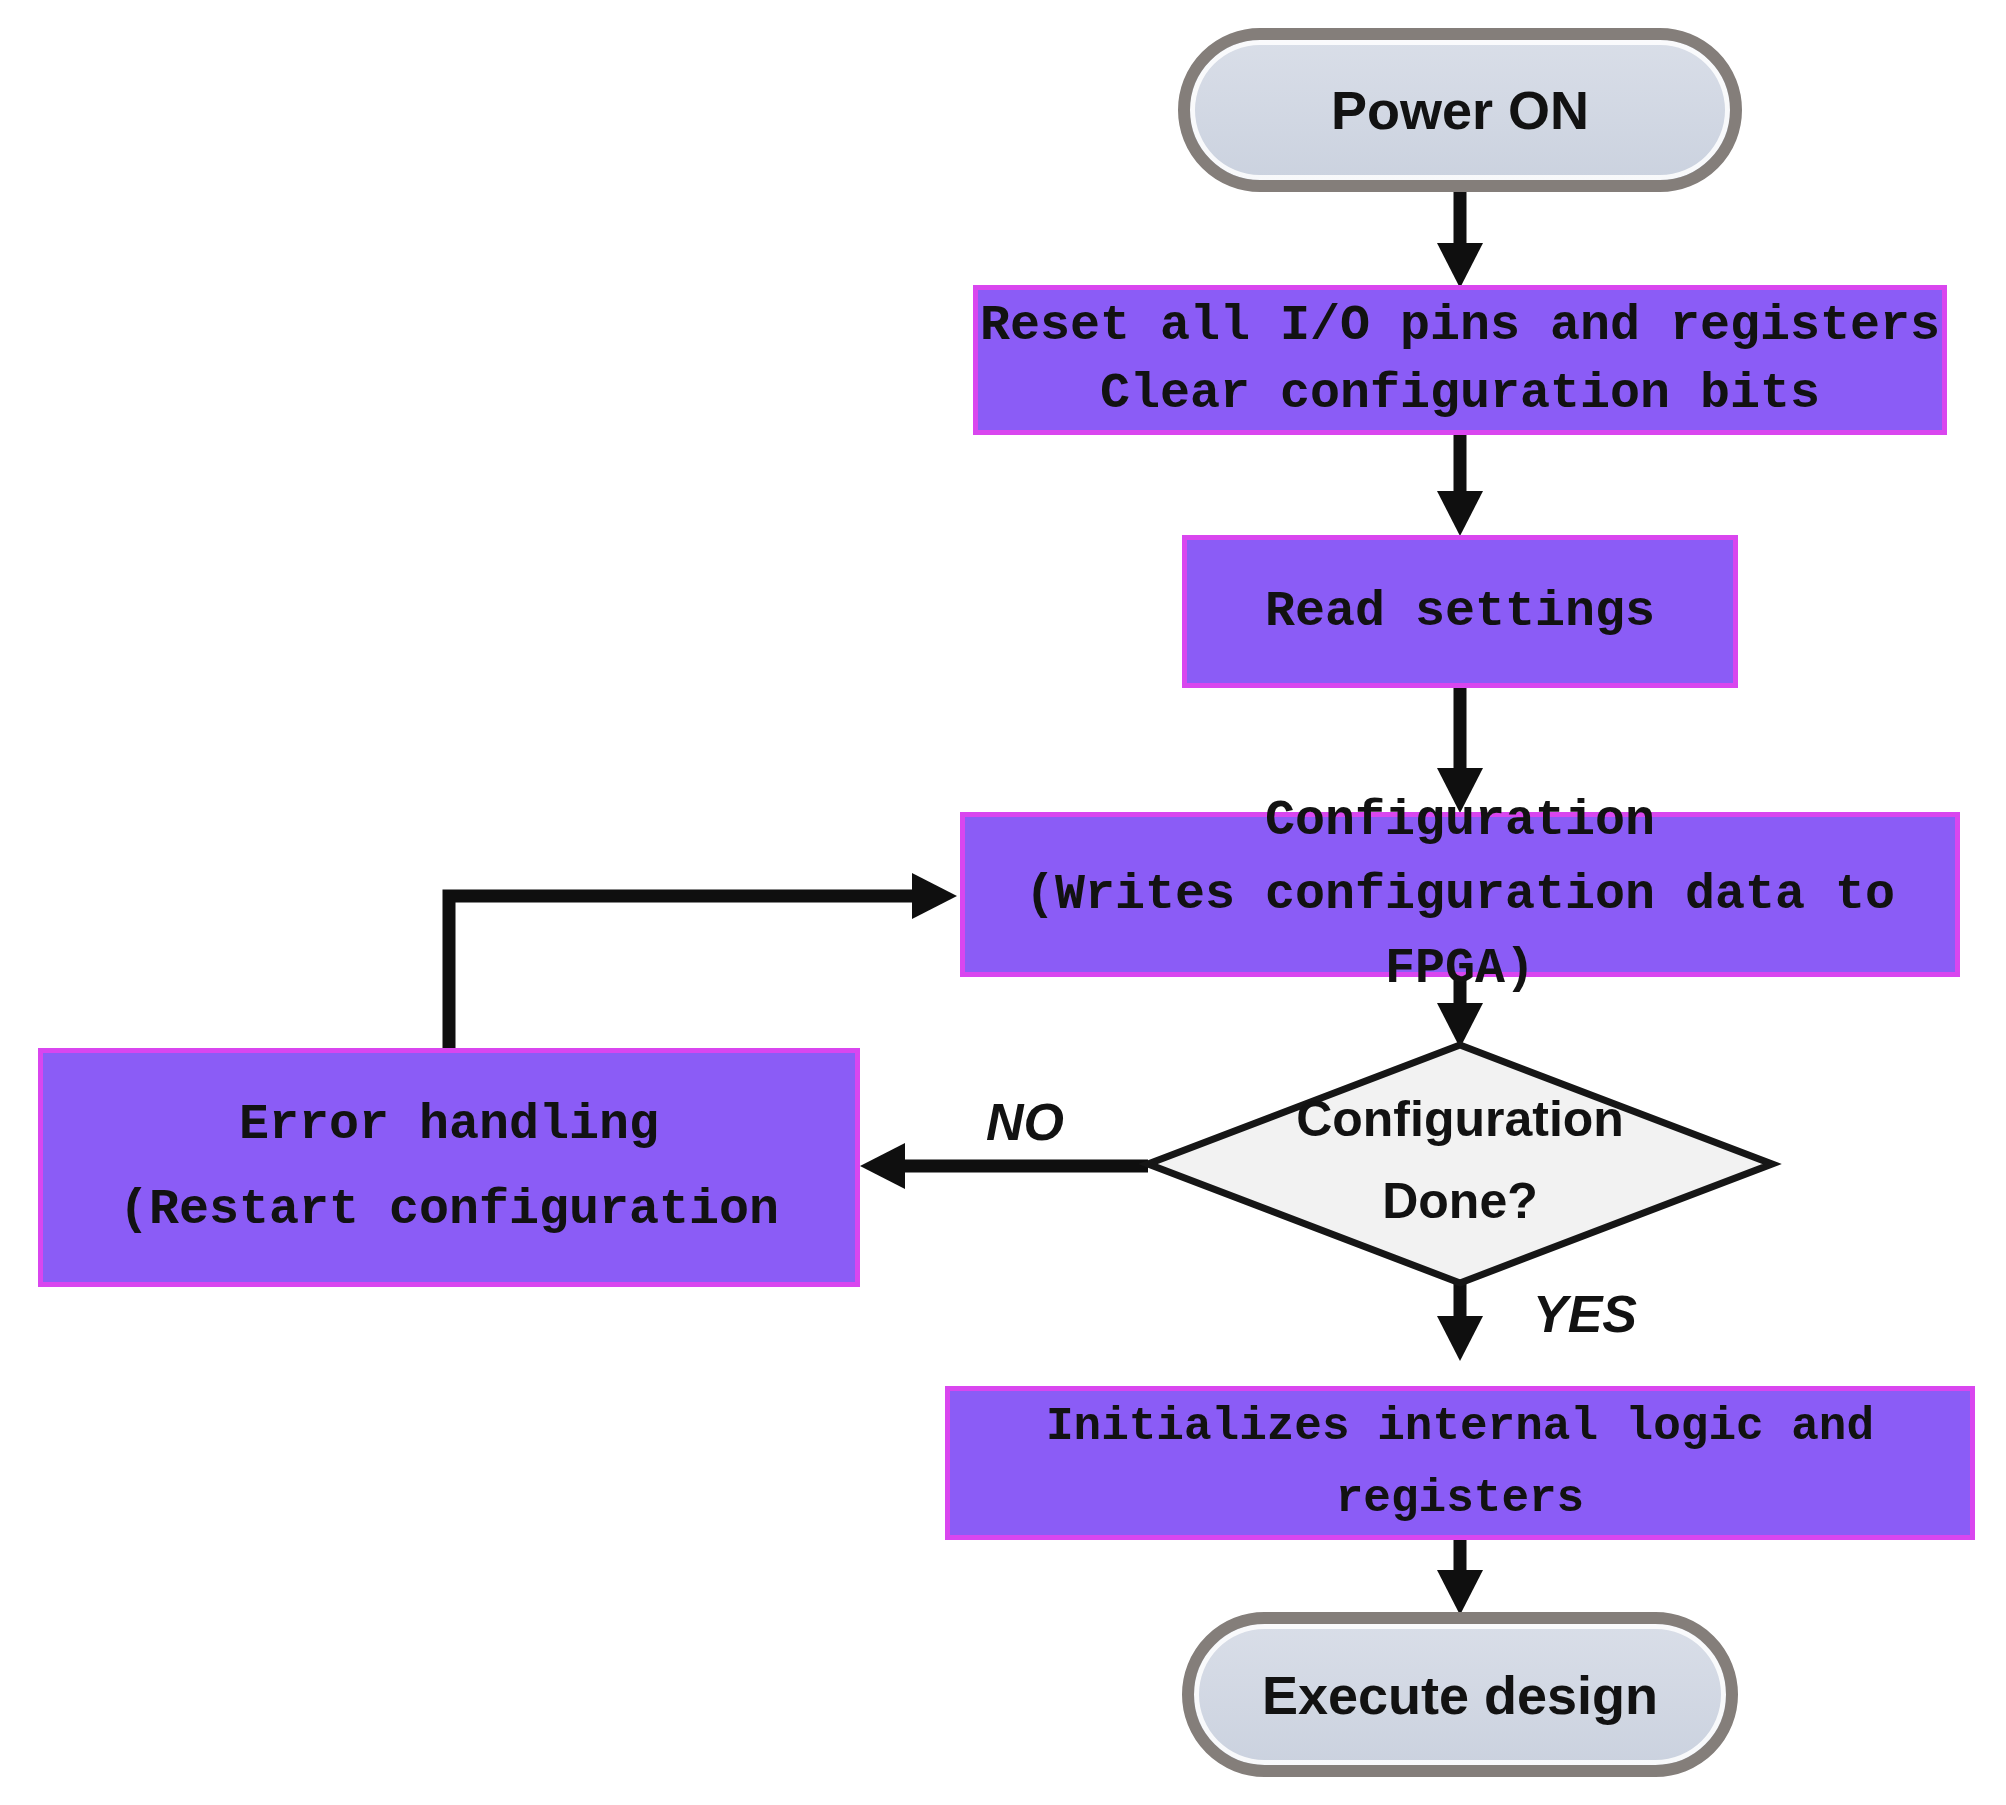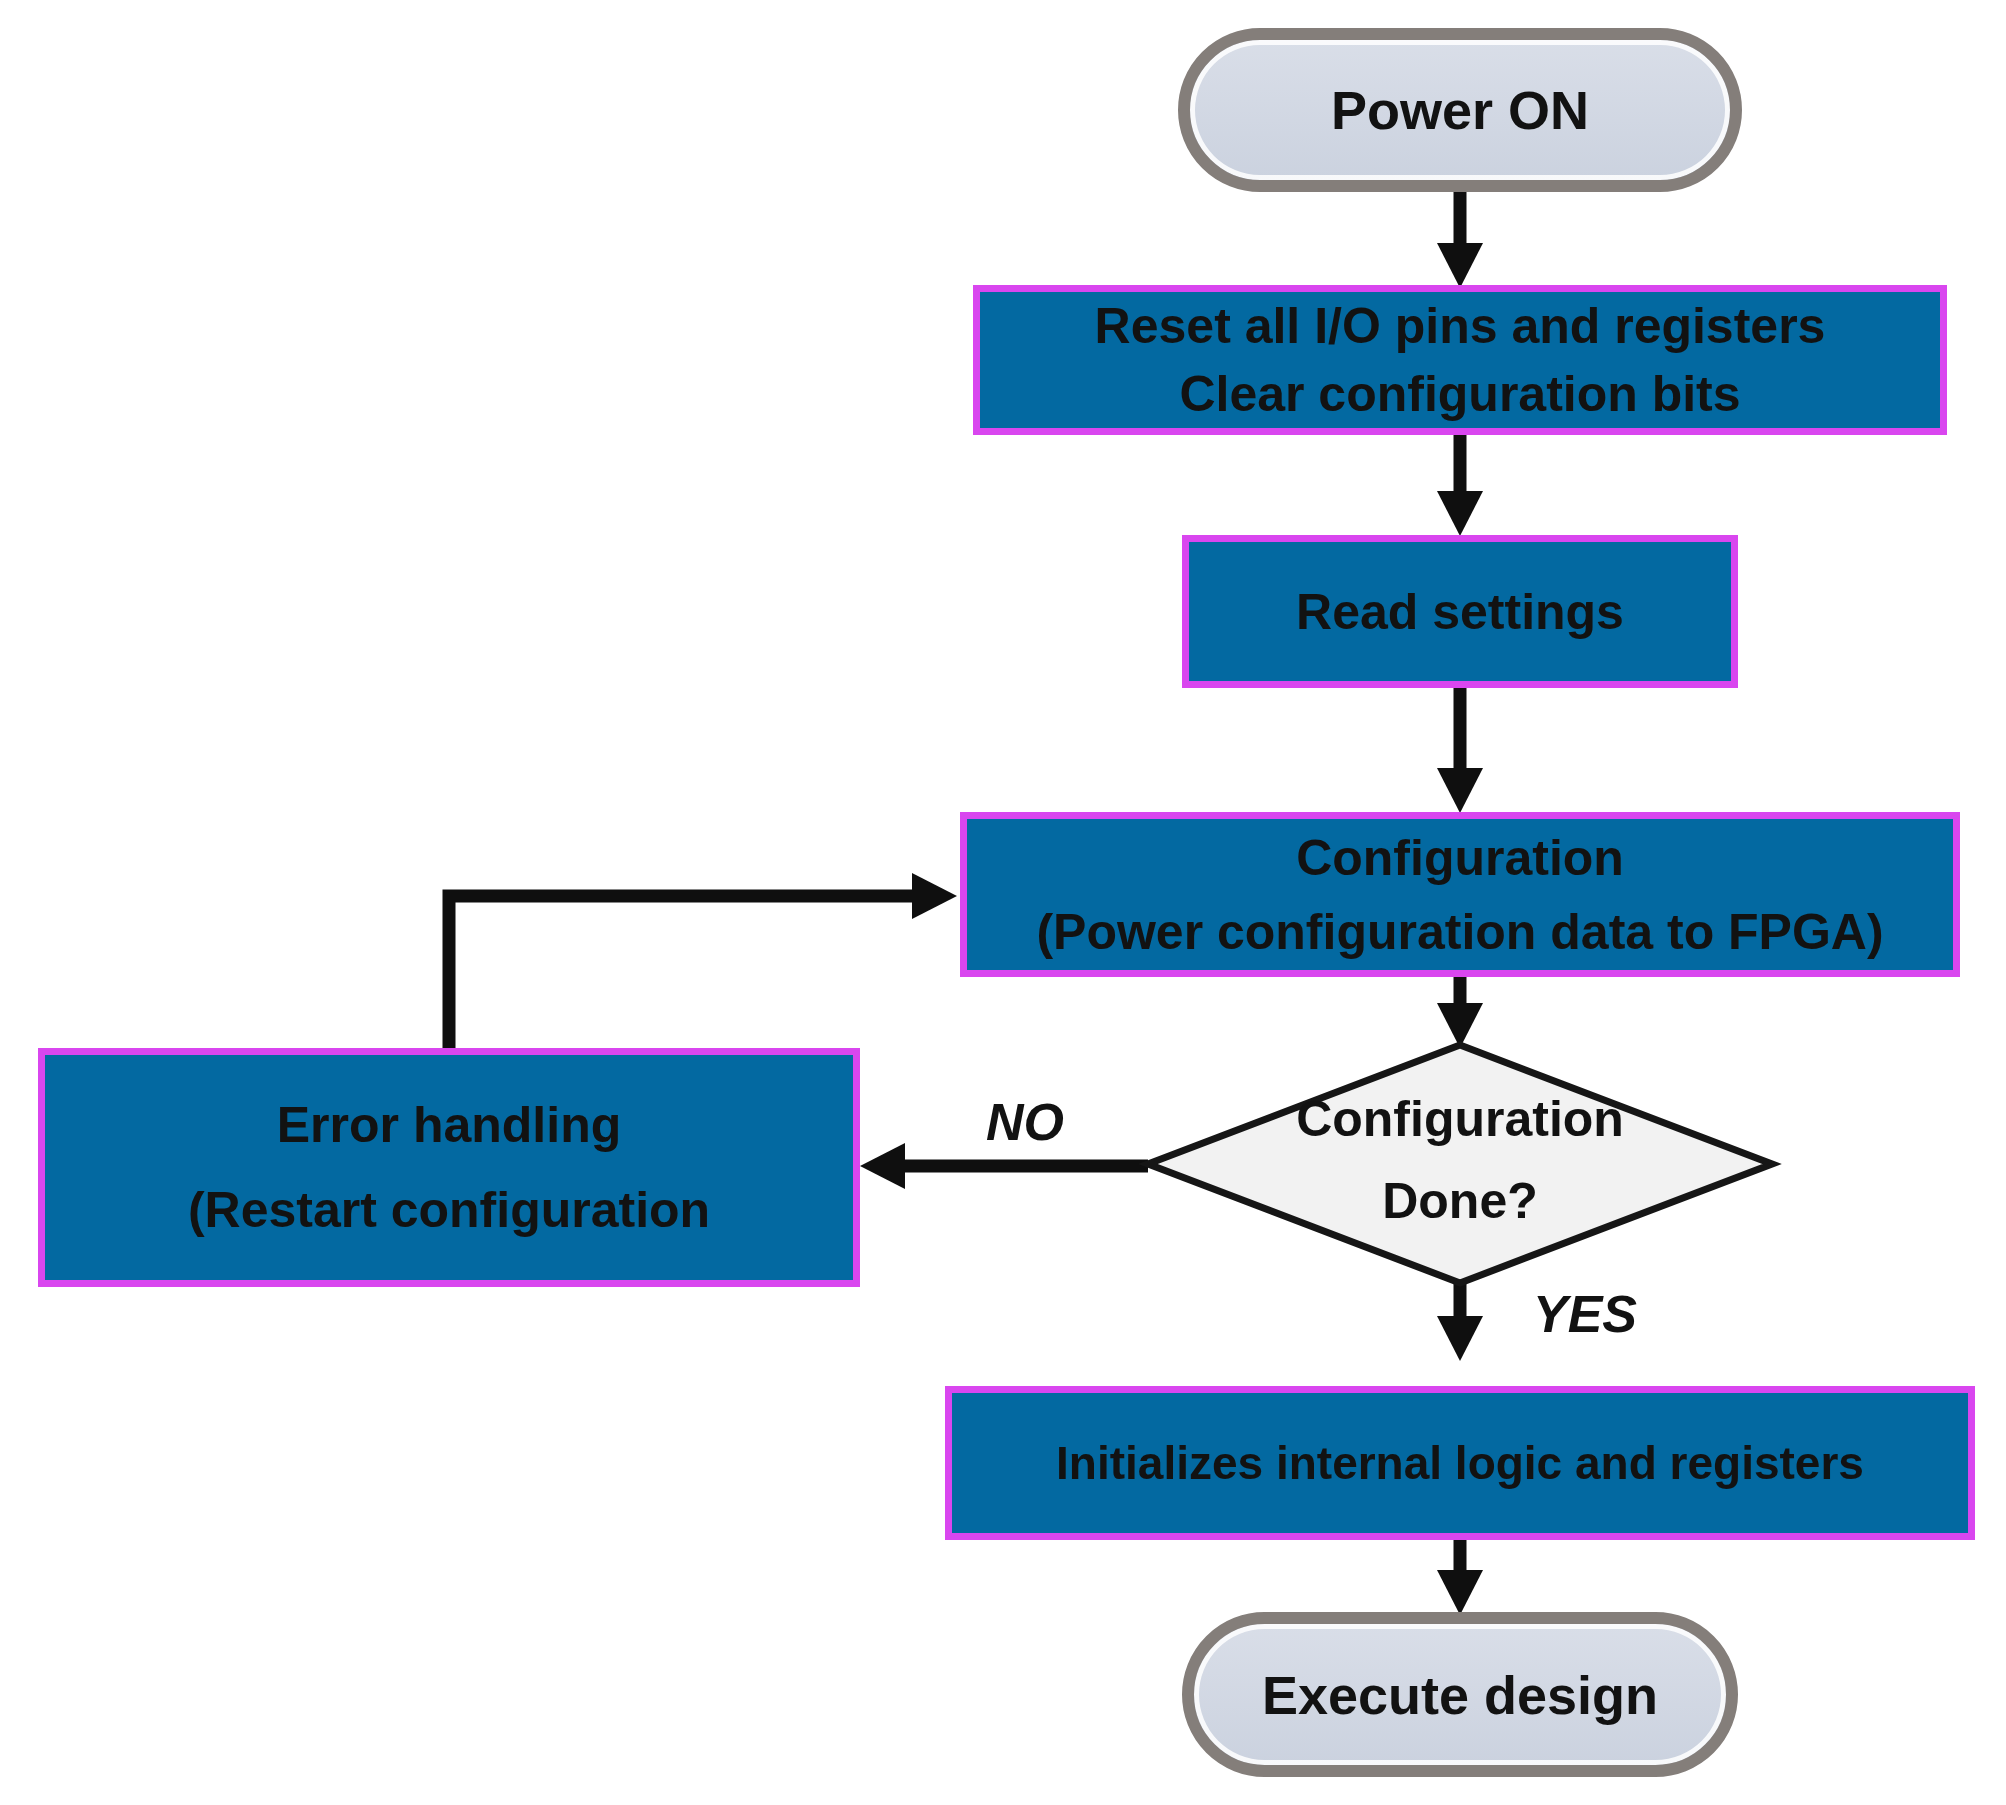--- a/index.html
+++ b/index.html
@@ -8,22 +8,22 @@
     font-family:"Liberation Sans","DejaVu Sans",sans-serif;
   }
   .canvas{position:relative;width:2006px;height:1805px;background:#ffffff;padding-left:21px;}
   .layer{position:absolute;left:0;top:0;width:2006px;height:1805px;}
   .node{
     position:absolute;box-sizing:border-box;
     display:flex;flex-direction:column;align-items:center;justify-content:center;
     text-align:center;font-weight:700;color:#121212;
   }
   .process{
-    background:#0369a1;border:7px solid #d946ef;
-    font-size:50px;line-height:72px;
+    background:#8b5cf6;border:5px solid #d946ef;
+    font-size:50px;line-height:72px;font-family:Liberation Mono, monospace;
   }
   .terminator{
     background:linear-gradient(180deg,#d9dee8 0%,#cbd2df 100%);
     border:12px solid #847e7a;border-radius:95px;
     box-shadow:inset 0 0 0 5px rgba(255,255,255,0.85);
     font-size:54px;
   }
   .decision-text{
     position:absolute;box-sizing:border-box;text-align:center;
     font-weight:700;color:#121212;font-size:50px;line-height:82px;
@@ -81,21 +81,21 @@
     <div>Reset all I/O pins and registers</div>
     <div>Clear configuration bits</div>
   </div>
 
   <div class="node process" id="read">
     <div>Read settings</div>
   </div>
 
   <div class="node process" id="config">
     <div>Configuration</div>
-    <div>(Power configuration data to FPGA)</div>
+    <div>(Writes configuration data to FPGA)</div>
   </div>
 
   <div class="decision-text" id="decision-label">
     <div>Configuration</div>
     <div>Done?</div>
   </div>
 
   <div class="node process" id="error">
     <div>Error handling</div>
     <div>(Restart configuration</div>

